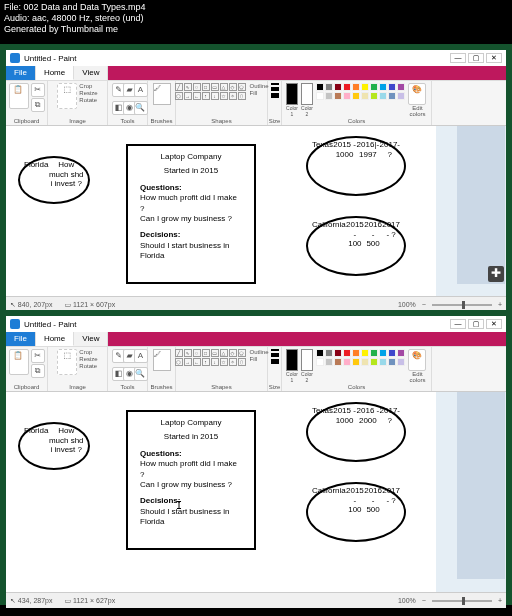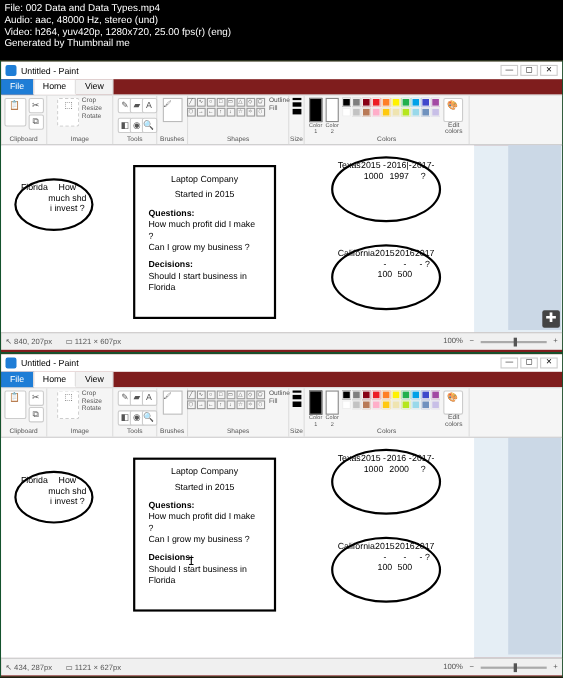--- a/index.html
+++ b/index.html
@@ -1,18 +1,18 @@
 <!DOCTYPE html>
 <html><head>
 <meta charset="utf-8">
 <style>
   * { margin: 0; padding: 0; box-sizing: border-box; font-family: Arial, sans-serif; }
   body { background: #000; width:512px; height:616px; overflow:hidden; }
-  .terminal { background:#000; color:#fff; font-family: "Consolas", monospace; font-size:9px; line-height:1.2; padding:2px 4px; height:55px; }
-  .paint-window { background:#7f1d1d; position:relative; height:266px; border:1px solid #14532d; }
+  .terminal { background:#000; color:#fff; font-family: "Consolas", monospace; font-size:9px; line-height:1.2; padding:2px 4px; height:44px; }
+  .paint-window { background:#be185d; position:relative; height:266px; border:6px solid #14532d; }
   .titlebar { height:16px; background:#fff; display:flex; align-items:center; padding:0 4px; font-size:8px; }
   .titlebar .icon { width:10px;height:10px; background:#1e7dd6; margin-right:4px; border-radius:2px; }
   .titlebar .buttons { margin-left:auto; display:flex; gap:2px;}
   .titlebar .buttons div { width:16px;height:10px; border:1px solid #ccc; font-size:7px; text-align:center; line-height:8px;}
   .titlebar .buttons .close { background:#fff;}
   .menubar { height:14px; display:flex; }
   .tab { font-size:8px; padding:2px 8px; background:#f2f2f2; border-right:1px solid #ddd;}
   .tab.file { background:#1e7dd6; color:#fff; }
   .tab.home { background:#fff; border-bottom:1px solid #fff; }
   .ribbon { height:46px; background:#f5f5f5; display:flex; border-top:1px solid #ddd; border-bottom:1px solid #ccc;}
@@ -40,21 +40,20 @@
   .rectbox .sub { font-weight:bold; margin-top:6px;}
   .watermark { position:absolute; left:50%; top:50%; transform:translate(-50%,-20px); font:bold 20px Arial; color:#d0c800; text-shadow:0 0 3px rgba(0,0,0,0.3); pointer-events:none; opacity:0.95;}
   .plus-btn{position:absolute;right:2px;bottom:22px;width:16px;height:16px;background:#444;color:#fff;font-size:12px;text-align:center;line-height:14px;border-radius:2px;}
 </style>
 </head>
 <body>
 
 <div class="terminal">
   <div>File: 002 Data and Data Types.mp4</div>
   <div>Audio: aac, 48000 Hz, stereo (und)</div>
-  <div>Video: h264, yuv420p, 1280x720, 25.00 fps(r) (eng)</div>
   <div>Generated by Thumbnail me</div>
 </div>
 
 <div class="paint-window">
   <div class="titlebar">
     <div class="icon"></div>
     <span>Untitled - Paint</span>
     <div class="buttons">
       <div>—</div>
       <div>▢</div>

